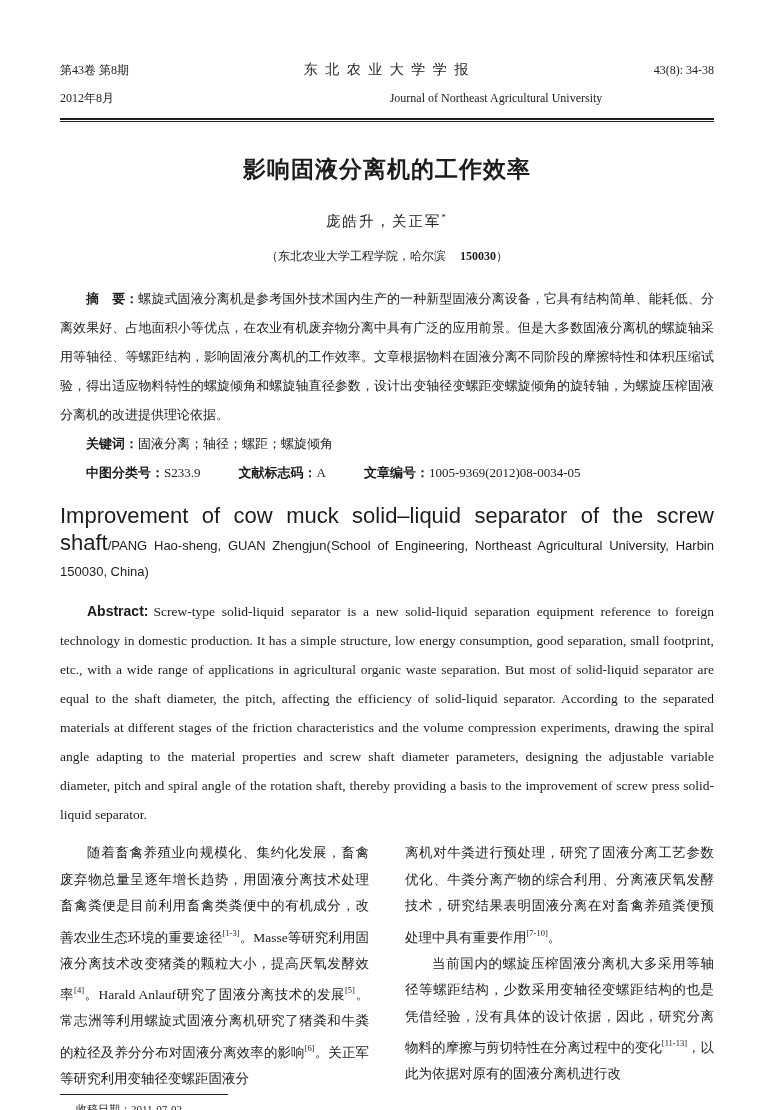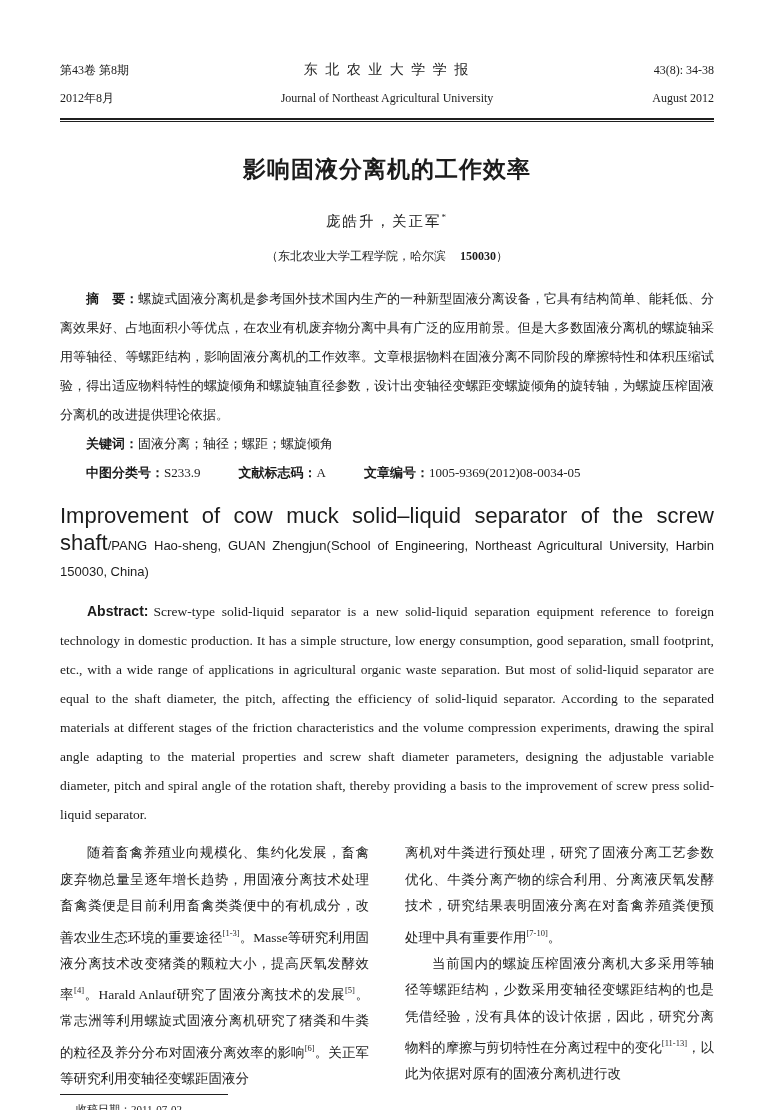--- a/index.html
+++ b/index.html
@@ -56,21 +56,20 @@
 
   <header>
     <div class="hrow">
       <span class="hl">第43卷 第8期</span>
       <span class="hc journal-cn">东 北 农 业 大 学 学 报</span>
       <span class="hr">43(8): 34-38</span>
     </div>
     <div class="hrow">
       <span class="hl">2012年8月</span>
       <span class="hc">Journal of Northeast Agricultural University</span>
-      <span class="hr">August 2012</span>
     </div>
     <div class="double-rule"></div>
   </header>
 
   <h1 class="title-cn">影响固液分离机的工作效率</h1>
 
   <div class="authors-cn"><span>庞皓升，关正军</span><sup>*</sup></div>
 
   <div class="affiliation"><span>（东北农业大学工程学院，哈尔滨</span><span class="postcode">150030</span><span>）</span></div>
 

